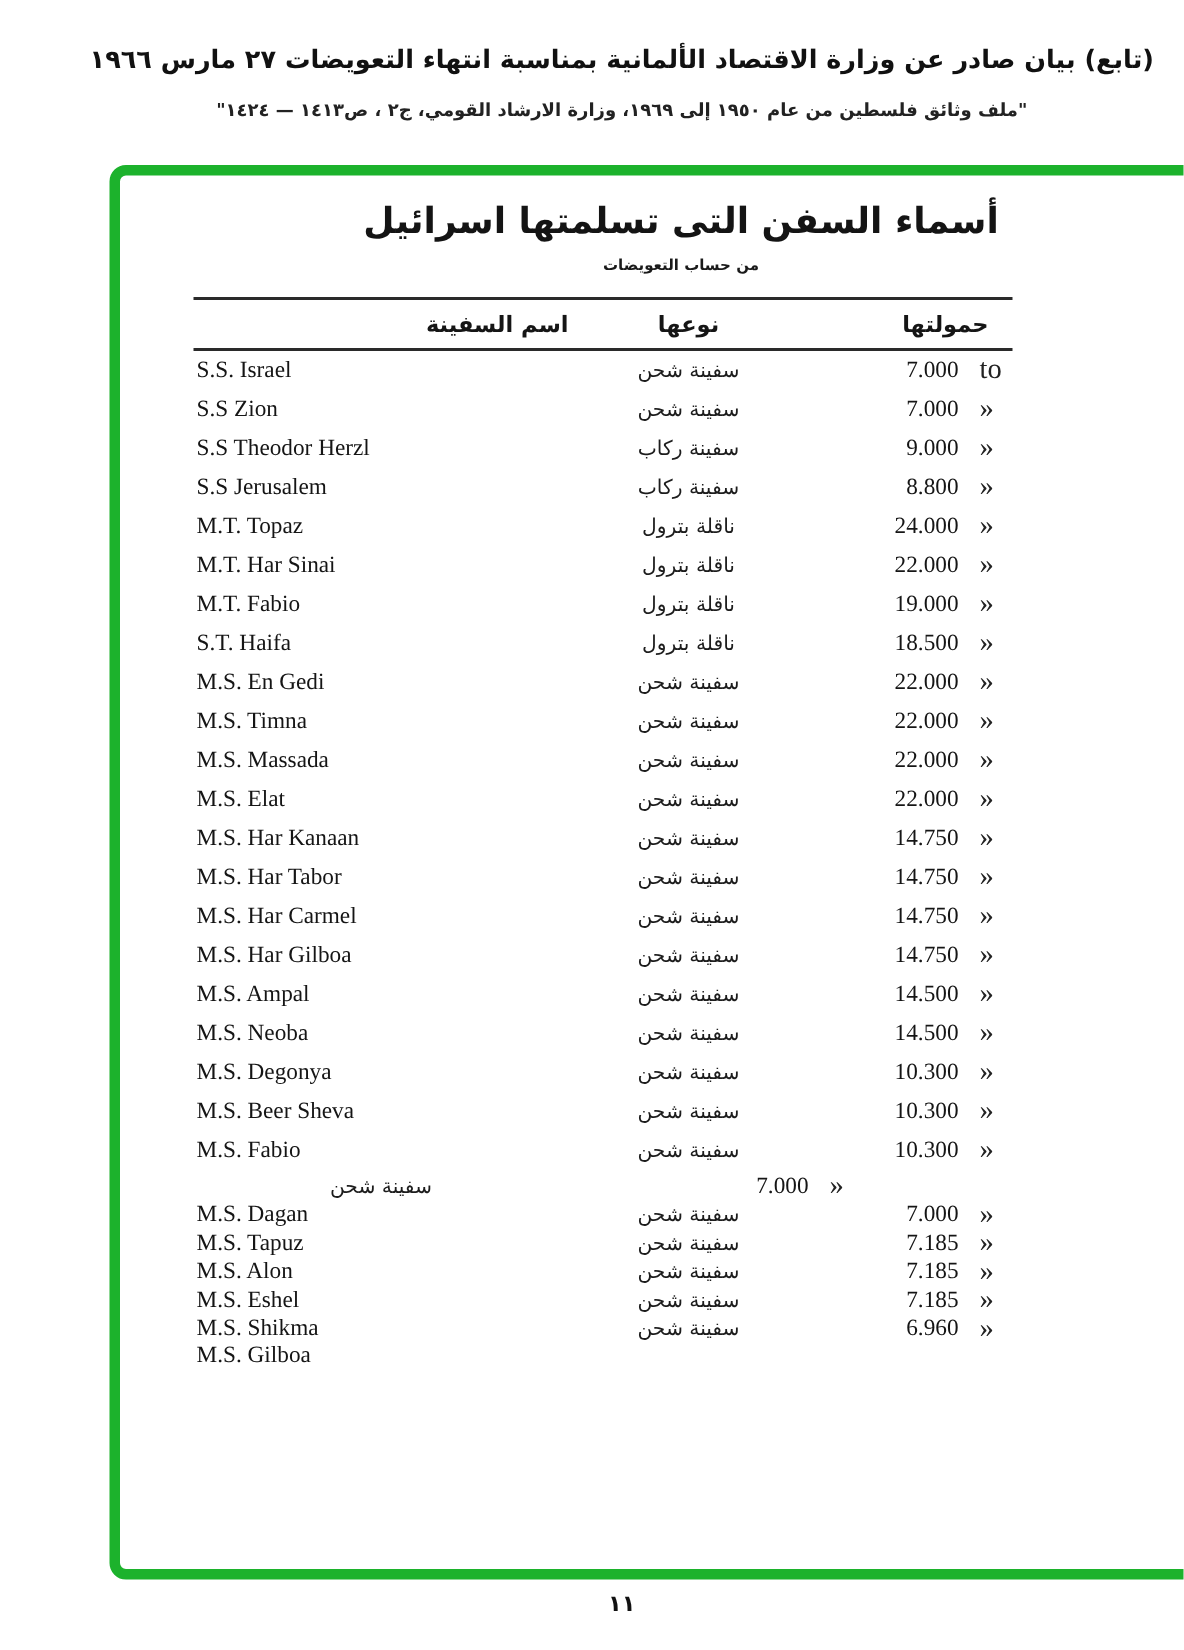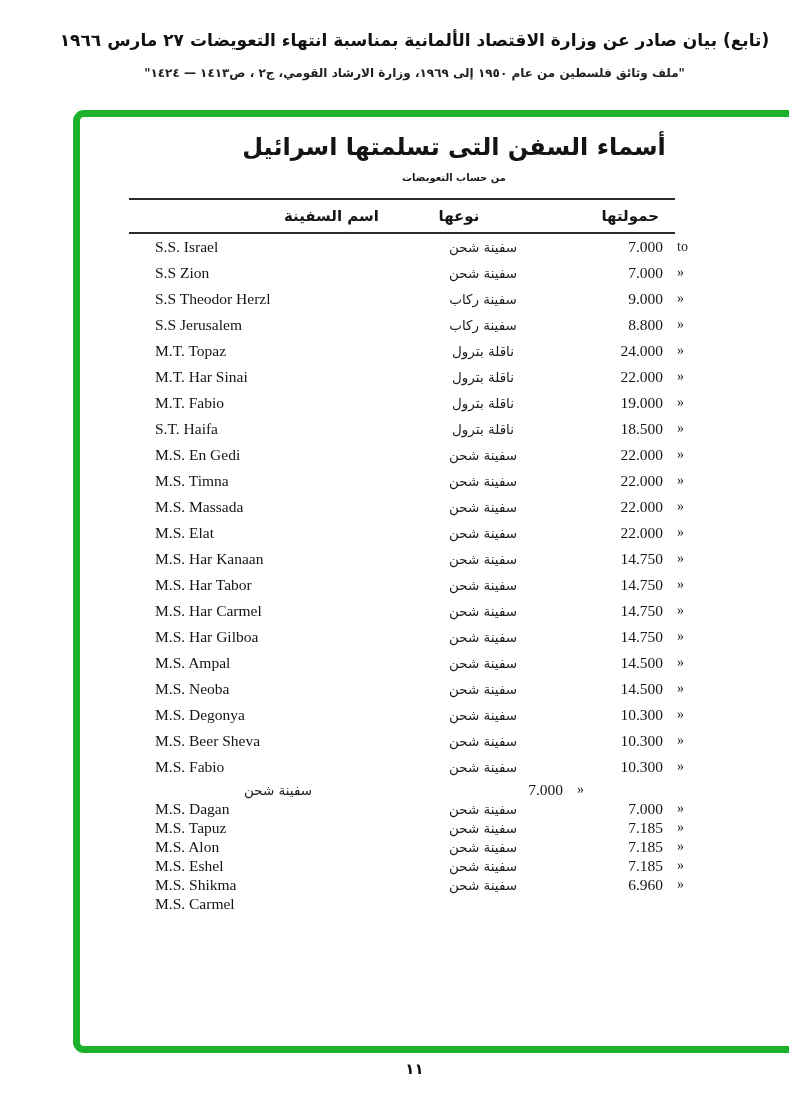--- a/index.html
+++ b/index.html
@@ -86,21 +86,21 @@
   }
   .th {
     font-weight: bold;
     font-size: 15px;
     direction: rtl;
     color: #151515;
   }
   .th-name  { grid-column: 1; text-align: right; padding-left: 22px; }
   .th-type  { grid-column: 2; text-align: center; }
   .th-ton   { grid-column: 3 / 5; text-align: right; padding-right: 16px; }
-  .tbody { direction: ltr; margin-left: 24px; }
+  .tbody { direction: ltr; }
   .trow {
     display: grid;
     grid-template-columns: 250px 160px 100px 36px;
     align-items: center;
     height: 26px;
   }
   .trow.compact { height: 19px; }
   .c-name {
     font-family: "Liberation Serif", "DejaVu Serif", serif;
     font-size: 15.5px;
@@ -118,21 +118,21 @@
     white-space: nowrap;
   }
   .c-ton {
     font-family: "Liberation Serif", "DejaVu Serif", serif;
     font-size: 15.5px;
     text-align: right;
     color: #151515;
   }
   .c-unit {
     font-family: "Liberation Serif", "DejaVu Serif", serif;
-    font-size: 14px;
+    font-size: 19px;
     text-align: left;
     padding-left: 14px;
     color: #222;
   }
   
   .page-number {
     position: absolute;
     top: 1060px; left: 0; width: 100%;
     text-align: center;
     font-weight: bold;
@@ -322,21 +322,21 @@
             <span class="c-ton">7.185</span>
             <span class="c-unit">»</span>
           </div>
           <div class="trow compact">
             <span class="c-name">M.S. Shikma</span>
             <span class="c-type">سفينة شحن</span>
             <span class="c-ton">6.960</span>
             <span class="c-unit">»</span>
           </div>
           <div class="trow compact">
-            <span class="c-name">M.S. Carmel</span>
+            <span class="c-name">M.S. Gilboa</span>
             <span class="c-type"></span>
             <span class="c-ton"></span>
             <span class="c-unit"></span>
           </div>
         </div>
     </div>
 
   </div>
 
   <div class="page-number">١١</div>

